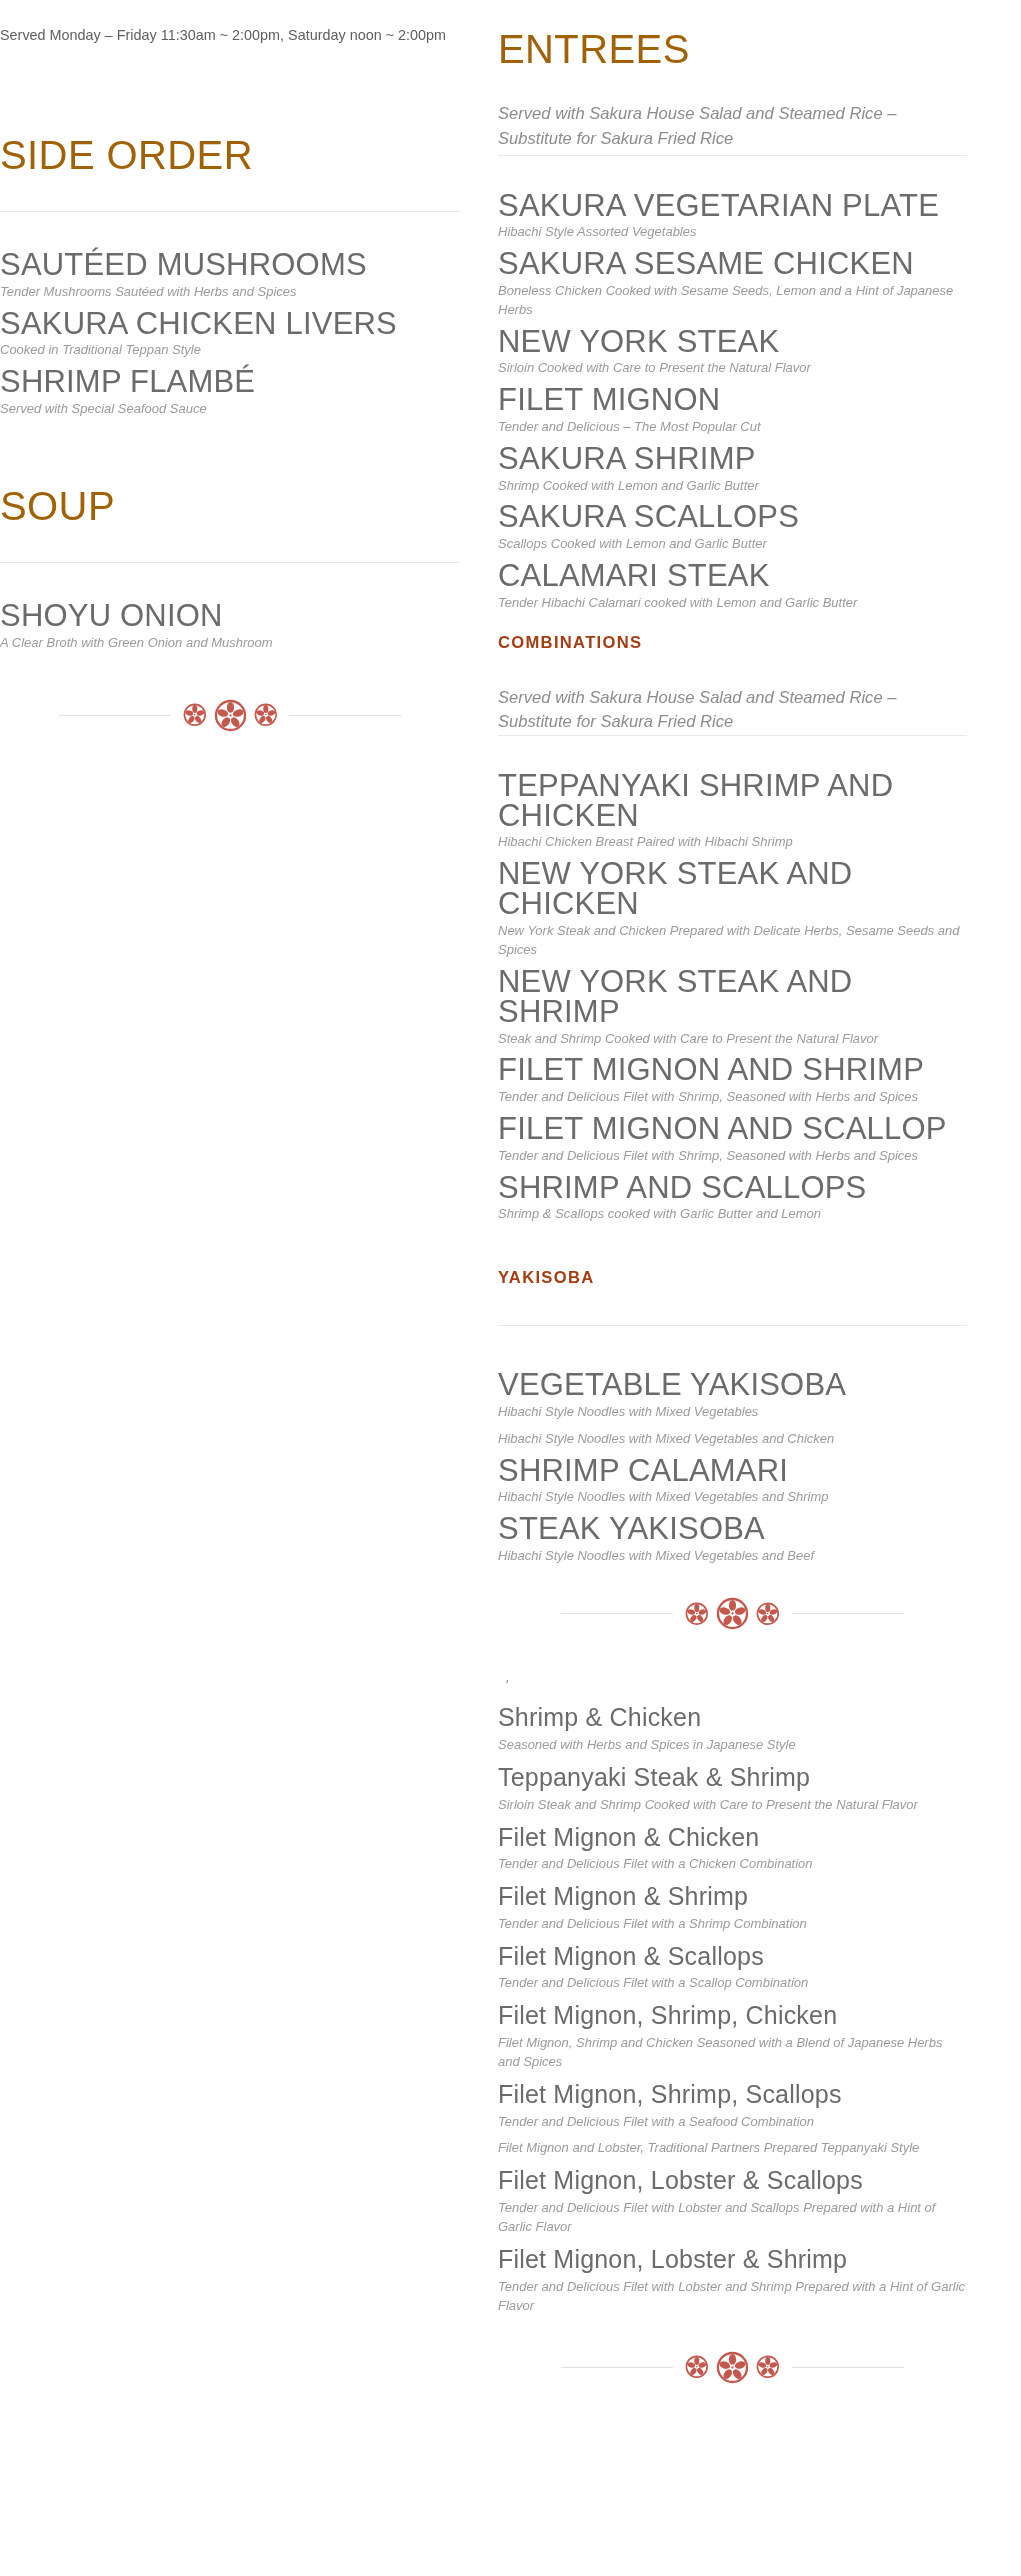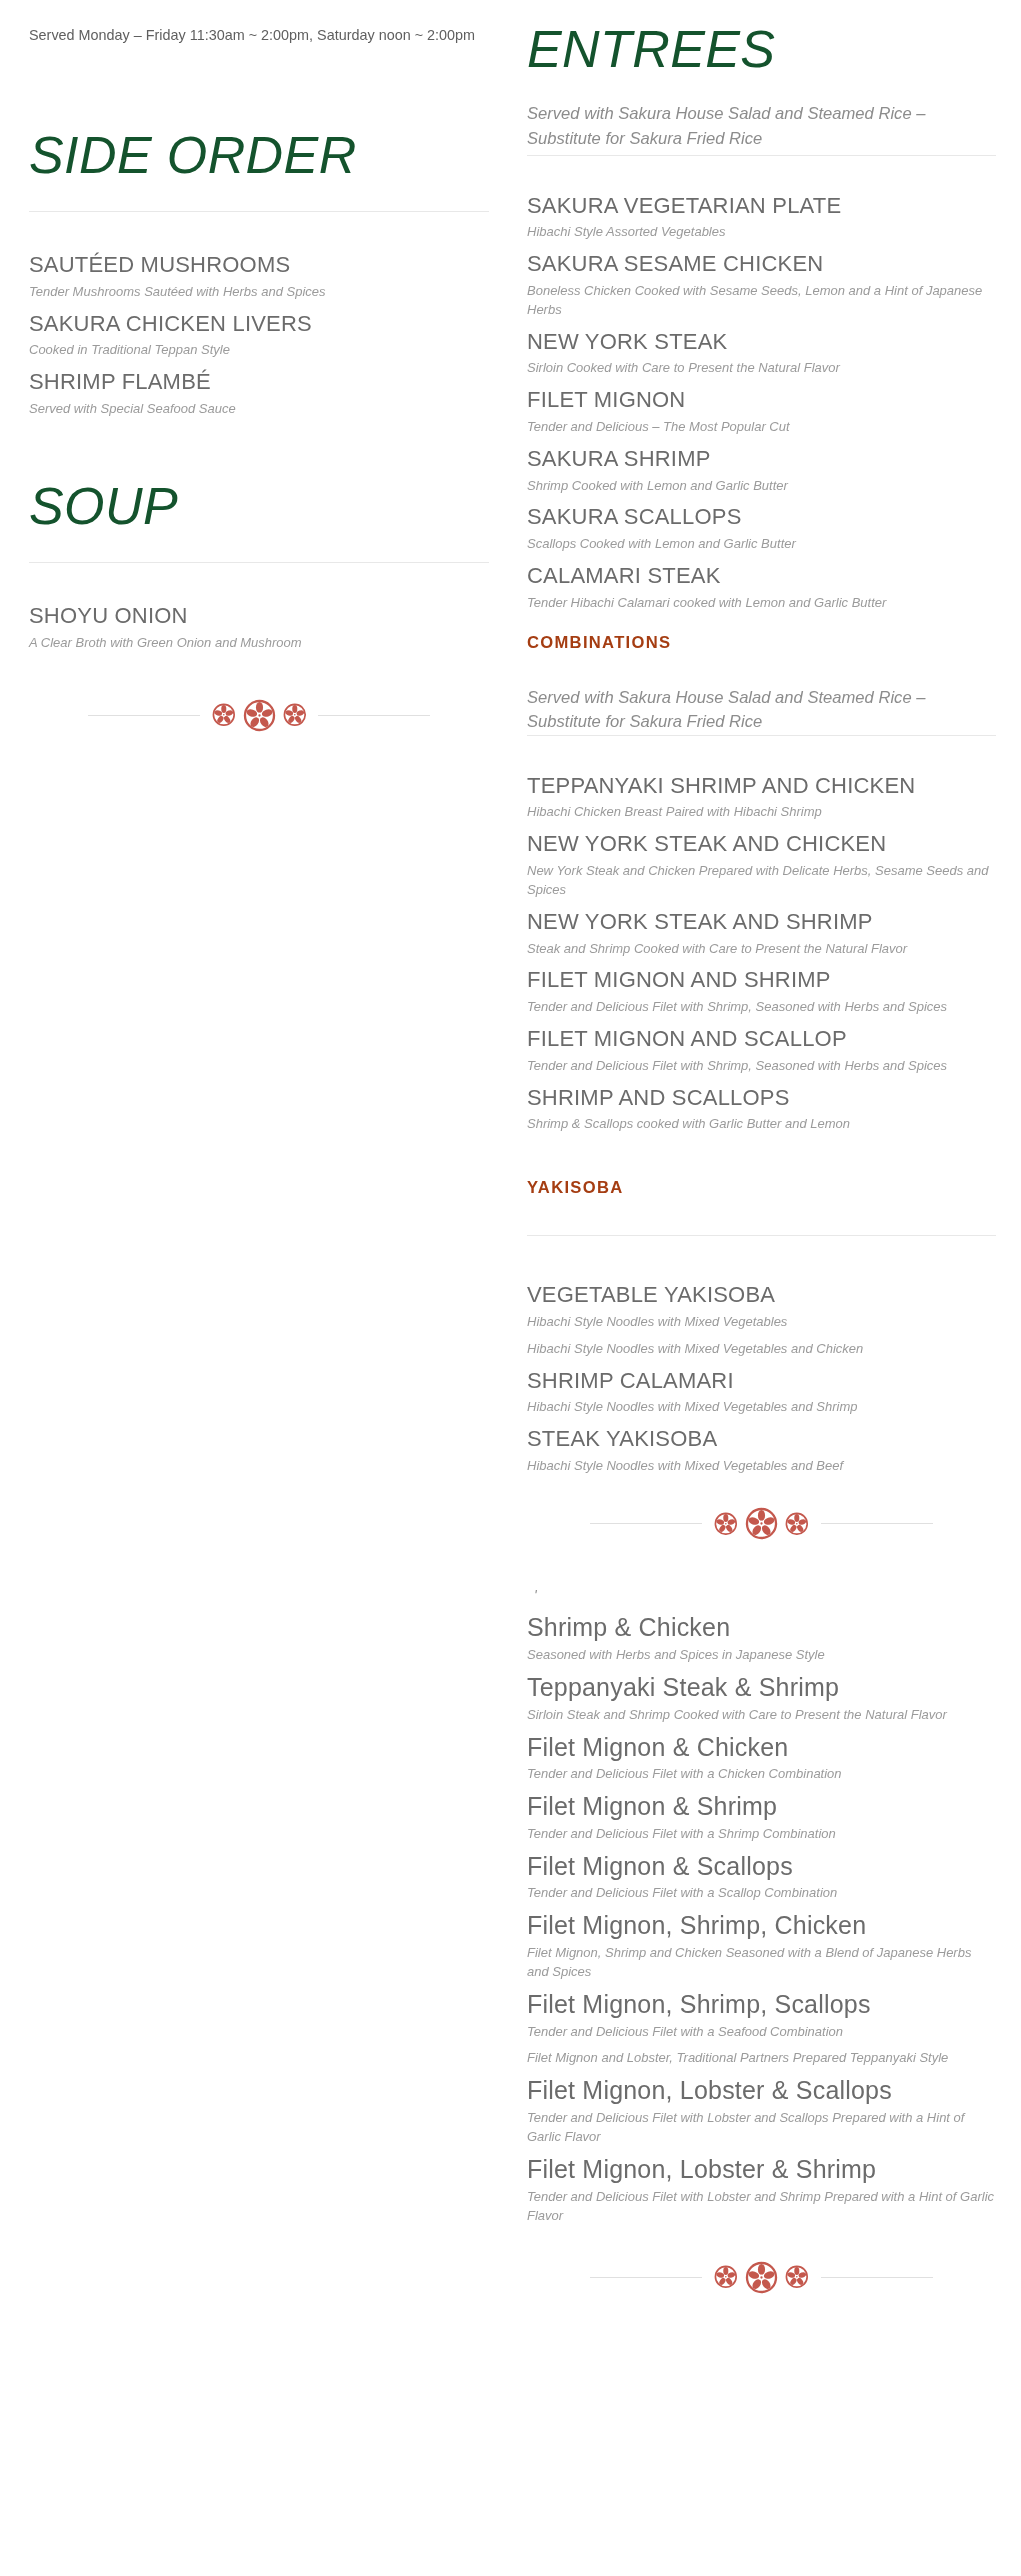--- a/index.html
+++ b/index.html
@@ -3,30 +3,30 @@
 <meta charset="utf-8">
 <style>
   * { margin:0; padding:0; box-sizing:border-box; }
   html,body { background:#ffffff; }
   body {
     width:1022px; height:2576px; overflow:hidden; position:relative;
     font-family:"Liberation Sans","DejaVu Sans",sans-serif;
     -webkit-font-smoothing:antialiased;
   }
   .page { display:flex; align-items:flex-start; }
-  .col-left  { width:460px; margin-left:29px; }
+  .col-left  { width:460px; }
   .col-right { width:469px; margin-left:38px; }
 
   .note {
     margin-top:26px; font-size:14.4px; line-height:19px;
     color:#5f5f5f; white-space:nowrap;
   }
   .big-heading {
-    font-size:52px; line-height:46px; font-weight:300;
-    letter-spacing:0.4px; color:#14532d;font-style:italic;
+    font-size:40px; line-height:46px; font-weight:300;
+    letter-spacing:0.4px; color:#a16207;
   }
   .h-side  { margin-top:87px; }
   .h-soup  { margin-top:65px; }
   .h-entrees { margin-top:26px; }
 
   .sub-heading {
     font-size:16.6px; line-height:21px; font-weight:700;
     letter-spacing:1.3px; color:#a53d12;
   }
   .sub-combos   { margin-top:20px; }
@@ -47,21 +47,21 @@
   .intro-combos  { margin-top:33px; }
 
   .items { }
   .items-mt44 { margin-top:38px; }
   .items-mt40 { margin-top:35px; }
   .items-mt50 { margin-top:44px; }
   .items-mt10 { margin-top:8.7px; }
 
   .menu-item { margin-bottom:7.9px; }
   .item-name {
-    font-size:22px; line-height:30px; font-weight:400; color:#6b6b6b;
+    font-size:31px; line-height:30px; font-weight:400; color:#6b6b6b;
     letter-spacing:0.2px;
   }
   .specials .item-name { font-size:25px; line-height:31px; }
   .item-desc {
     margin-top:1.7px; font-size:13px; line-height:19px;
     font-style:italic; color:#9b9b9b;
   }
 
   .sakura-divider {
     display:flex; align-items:center; justify-content:center;

